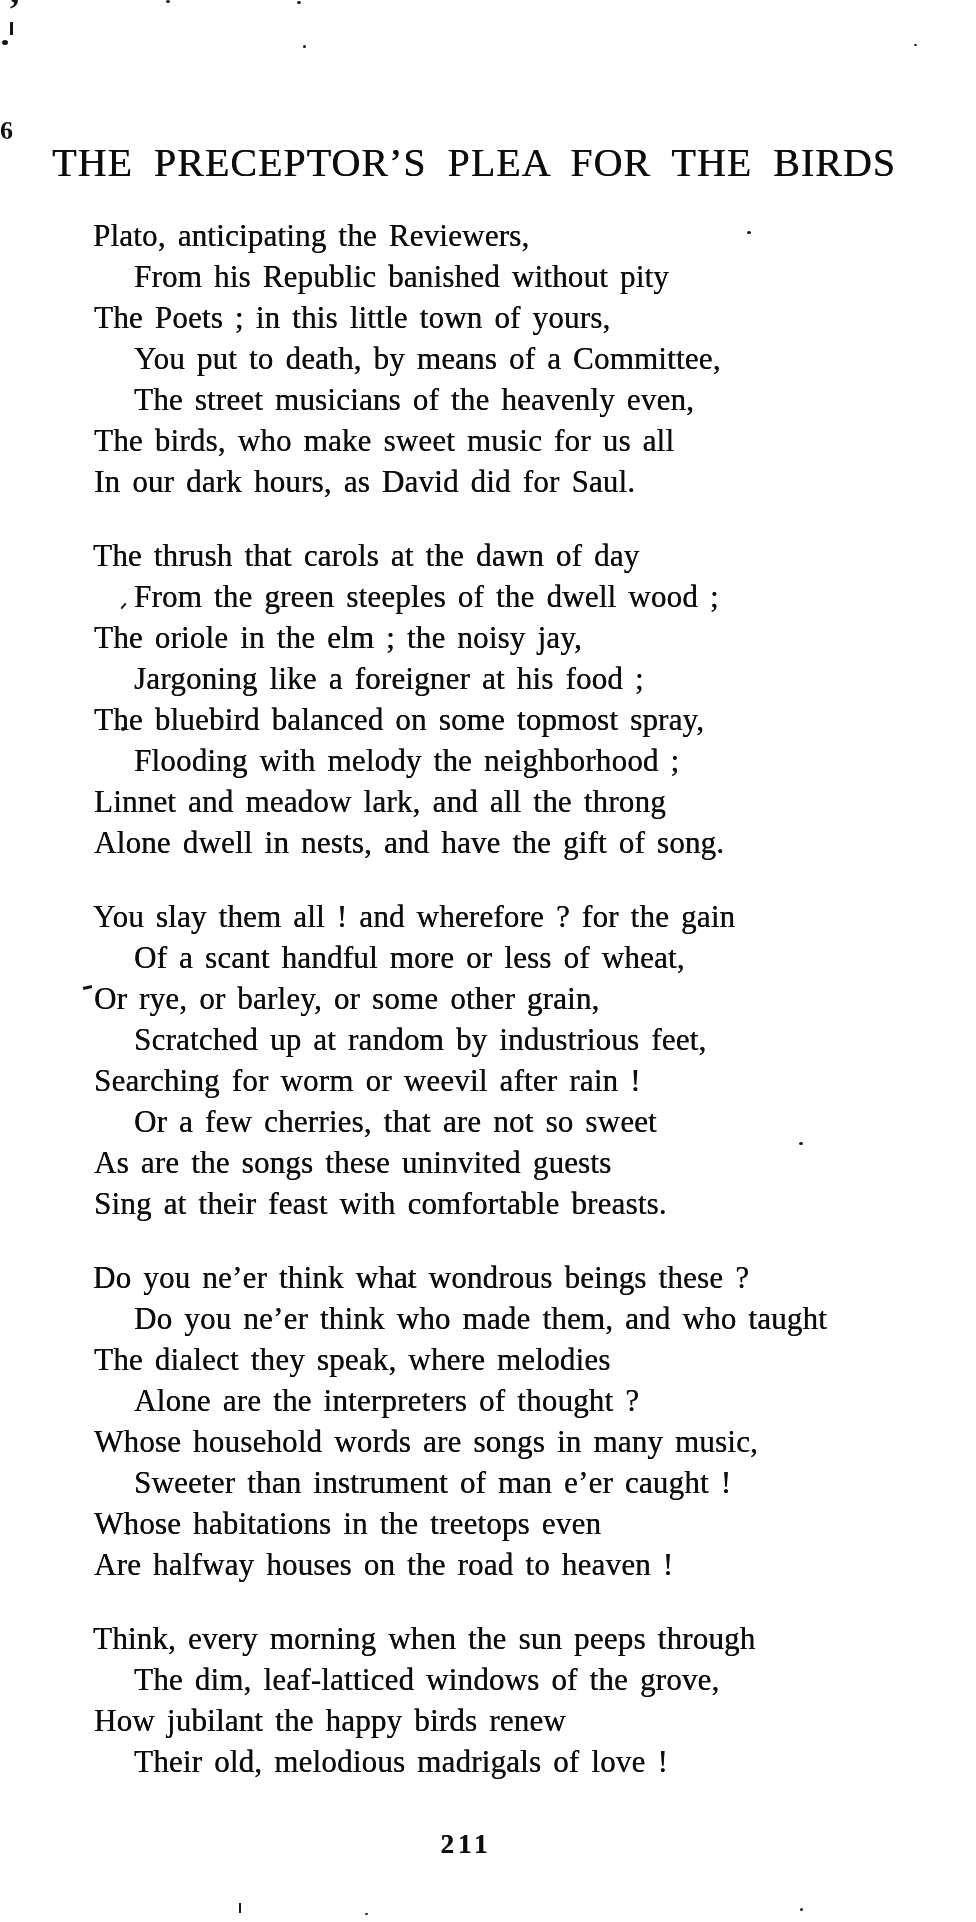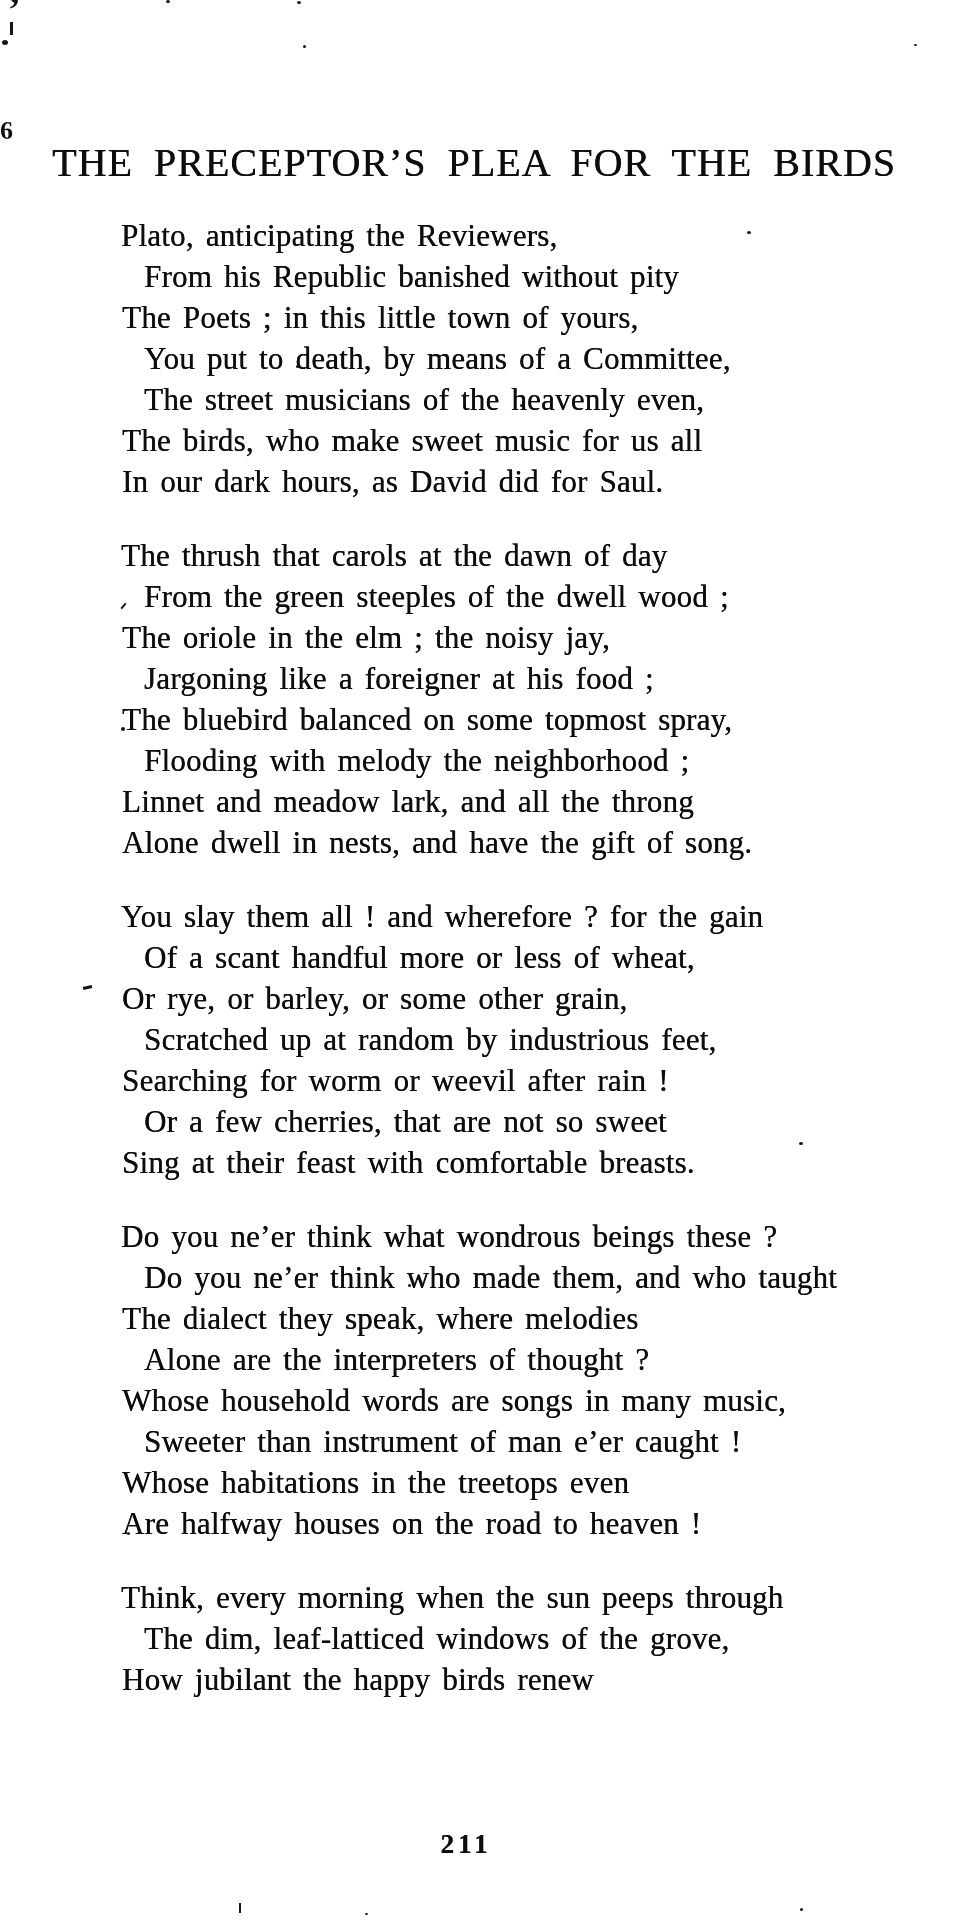--- a/index.html
+++ b/index.html
@@ -23,34 +23,34 @@
     font-weight: normal;
     line-height: 44px;
     letter-spacing: 1px;
     word-spacing: 10px;
     white-space: nowrap;
     text-shadow: 0.4px 0 0 currentColor;
   }
   .poem {
     position: absolute;
     top: 215px;
-    left: 106px;
+    left: 78px;
     font-size: 31px;
     letter-spacing: 0.2px;
     word-spacing: 4px;
   }
   .stanza { margin: 0 0 33px 0; }
   .line {
     height: 41px;
     line-height: 41px;
     white-space: nowrap;
     text-shadow: 0.3px 0 0 currentColor;
   }
   .line.first { margin-left: 15px; }
-  .line.hang  { margin-left: 38px; }
+  .line.hang  { margin-left: 56px; }
   .line.flush { margin-left: 16px; }
   .page-number {
     position: absolute;
     top: 1829px;
     left: -22px;
     width: 976px;
     text-align: center;
     font-size: 27px;
     font-weight: bold;
     letter-spacing: 4px;
@@ -92,36 +92,38 @@
         <div class="line flush">Linnet and meadow lark, and all the throng</div>
         <div class="line flush">Alone dwell in nests, and have the gift of song.</div>
       </div>
       <div class="stanza">
         <div class="line first">You slay them all !  and wherefore ?  for the gain</div>
         <div class="line hang">Of a scant handful more or less of wheat,</div>
         <div class="line flush">Or rye, or barley, or some other grain,</div>
         <div class="line hang">Scratched up at random by industrious feet,</div>
         <div class="line flush">Searching for worm or weevil after rain !</div>
         <div class="line hang">Or a few cherries, that are not so sweet</div>
+        <div class="line flush">As are the songs these uninvited guests</div>
         <div class="line flush">Sing at their feast with comfortable breasts.</div>
       </div>
       <div class="stanza">
         <div class="line first">Do you ne’er think what wondrous beings these ?</div>
         <div class="line hang">Do you ne’er think who made them, and who taught</div>
         <div class="line flush">The dialect they speak, where melodies</div>
         <div class="line hang">Alone are the interpreters of thought ?</div>
         <div class="line flush">Whose household words are songs in many music,</div>
         <div class="line hang">Sweeter than instrument of man e’er caught !</div>
         <div class="line flush">Whose habitations in the treetops even</div>
         <div class="line flush">Are halfway houses on the road to heaven !</div>
       </div>
       <div class="stanza">
         <div class="line first">Think, every morning when the sun peeps through</div>
         <div class="line hang">The dim, leaf-latticed windows of the grove,</div>
         <div class="line flush">How jubilant the happy birds renew</div>
+        <div class="line hang">Their old, melodious madrigals of love !</div>
       </div>
     </main>
 
   <div class="page-number">211</div>
 <div class="artifact" style="left: 8px; top: -10px; font-size: 38px;">’</div>
     <div class="artifact shape" style="left: 10px; top: 22px; width: 3px; height: 13px;"></div>
     <div class="artifact shape dot" style="left: 2px; top: 40px; width: 6px; height: 5px;"></div>
     <div class="artifact" style="left: 0px; top: 118px; font-size: 26px;">6</div>
     <div class="artifact shape dot" style="left: 166px; top: 0px; width: 4px; height: 3px;"></div>
     <div class="artifact shape dot" style="left: 297px; top: 1px; width: 4px; height: 3px;"></div>

